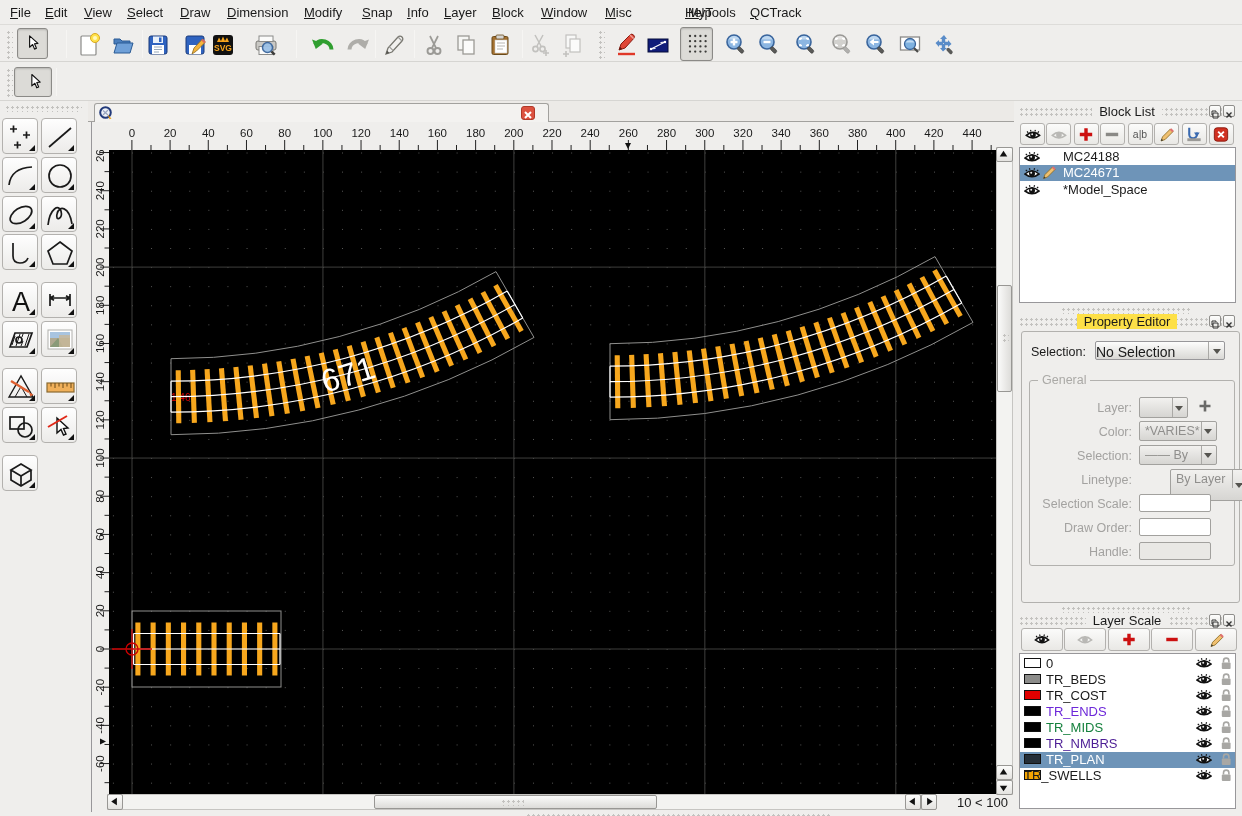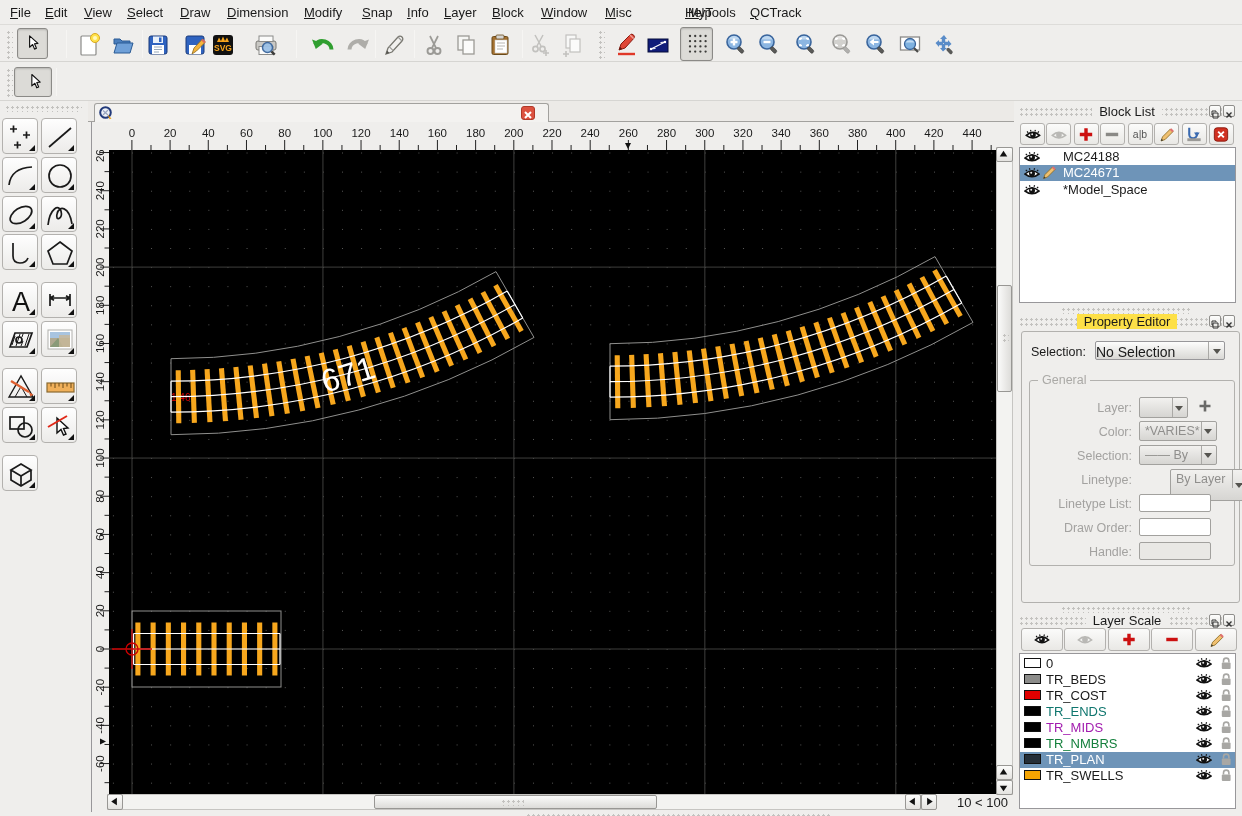--- a/index.html
+++ b/index.html
@@ -703,21 +703,21 @@
 <div class="a" style="left:0;top:1.5px;font-size:14px">No Selection</div>
 <div class="a" style="left:112px;top:0;width:1px;height:17px;background:#aaa9a6"></div>
 <div class="carr" style="right:3px"></div>
   </div>
 <div class="a" style="left:1029px;top:380px;width:206px;height:186px;border:1px solid #b2b1ae;border-radius:3px"></div>
 <div class="a" style="left:1038px;top:373px;font-size:12.5px;color:#aaa9a6;background:#efeeec;padding:0 4px">General</div>
 <div class="plabel" style="left:1020px;top:400.5px;width:112px">Layer:</div>
 <div class="plabel" style="left:1020px;top:424.5px;width:112px">Color:</div>
 <div class="plabel" style="left:1020px;top:448.5px;width:112px">Selection:</div>
 <div class="plabel" style="left:1020px;top:472.5px;width:112px">Linetype:</div>
-<div class="plabel" style="left:1020px;top:496.5px;width:112px">Linetype List:</div>
+<div class="plabel" style="left:1020px;top:496.5px;width:112px">Selection Scale:</div>
 <div class="plabel" style="left:1020px;top:520.5px;width:112px">Draw Order:</div>
 <div class="plabel" style="left:1020px;top:544.5px;width:112px">Handle:</div>
 <div class="combo" style="left:1139px;top:397px;width:49px;height:21px">
 <div class="a" style="left:5px;top:2px;white-space:pre"></div>
     <div class="a" style="left:32px;top:0;width:1px;height:19px;background:#aaa9a6"></div>
     <div class="carr"></div>
   </div>
 <svg class="a" style="left:1198px;top:399px" width="14" height="14" viewBox="0 0 14 14">
     <path d="M7,1.5 v11 M1.5,7 h11" stroke="#6a6a68" stroke-width="2.6"></path>
   </svg>
@@ -783,52 +783,52 @@
   </svg>
 <div class="a" style="left:1024px;top:690px;width:17px;height:10px;background:#e00000;border:1px solid #111"></div>
 <div class="lrow" style="left:1046px;top:688px;color:#1a1a1a">TR_COST</div>
 <svg class="a" style="left:1196px;top:688px" width="16" height="15" viewBox="0 0 16 15">
     <use href="#eye"></use>
   </svg>
 <svg class="a" style="left:1219px;top:688px" width="14" height="14" viewBox="0 0 14 14">
     <use href="#lock"></use>
   </svg>
 <div class="a" style="left:1024px;top:706px;width:17px;height:10px;background:#000000;border:1px solid #111"></div>
-<div class="lrow" style="left:1046px;top:704px;color:#0f766e">TR_ENDS</div>
+<div class="lrow" style="left:1046px;top:704px;color:#6d28d9">TR_ENDS</div>
 <svg class="a" style="left:1196px;top:704px" width="16" height="15" viewBox="0 0 16 15">
     <use href="#eye"></use>
   </svg>
 <svg class="a" style="left:1219px;top:704px" width="14" height="14" viewBox="0 0 14 14">
     <use href="#lock"></use>
   </svg>
 <div class="a" style="left:1024px;top:722px;width:17px;height:10px;background:#000000;border:1px solid #111"></div>
-<div class="lrow" style="left:1046px;top:720px;color:#a21caf">TR_MIDS</div>
+<div class="lrow" style="left:1046px;top:720px;color:#15803d">TR_MIDS</div>
 <svg class="a" style="left:1196px;top:720px" width="16" height="15" viewBox="0 0 16 15">
     <use href="#eye"></use>
   </svg>
 <svg class="a" style="left:1219px;top:720px" width="14" height="14" viewBox="0 0 14 14">
     <use href="#lock"></use>
   </svg>
 <div class="a" style="left:1024px;top:738px;width:17px;height:10px;background:#000000;border:1px solid #111"></div>
-<div class="lrow" style="left:1046px;top:736px;color:#15803d">TR_NMBRS</div>
+<div class="lrow" style="left:1046px;top:736px;color:#4c1d95">TR_NMBRS</div>
 <svg class="a" style="left:1196px;top:736px" width="16" height="15" viewBox="0 0 16 15">
     <use href="#eye"></use>
   </svg>
 <svg class="a" style="left:1219px;top:736px" width="14" height="14" viewBox="0 0 14 14">
     <use href="#lock"></use>
   </svg>
 <div class="a" style="left:1020px;top:752px;width:215px;height:16px;background:#6e94b8"></div>
 <div class="a" style="left:1024px;top:754px;width:17px;height:10px;background:#242e38;border:1px solid #111"></div>
 <div class="lrow" style="left:1046px;top:752px;color:#fff">TR_PLAN</div>
 <svg class="a" style="left:1196px;top:752px" width="16" height="15" viewBox="0 0 16 15">
     <use href="#eye"></use>
   </svg>
 <svg class="a" style="left:1219px;top:752px" width="14" height="14" viewBox="0 0 14 14">
     <use href="#lock"></use>
   </svg>
 <div class="a" style="left:1024px;top:770px;width:17px;height:10px;background:#f5a402;border:1px solid #111"></div>
-<div class="lrow" style="left:1046px;top:768px;color:#1a1a1a">TR_SWELLS</div>
+<div class="lrow" style="left:1024px;top:768px;color:#1a1a1a">TR_SWELLS</div>
 <svg class="a" style="left:1196px;top:768px" width="16" height="15" viewBox="0 0 16 15">
     <use href="#eye"></use>
   </svg>
 <svg class="a" style="left:1219px;top:768px" width="14" height="14" viewBox="0 0 14 14">
     <use href="#lock"></use>
   </svg>
 <div class="a dots" style="left:525px;top:812px;width:305px;height:4px"></div>
 </body></html>

